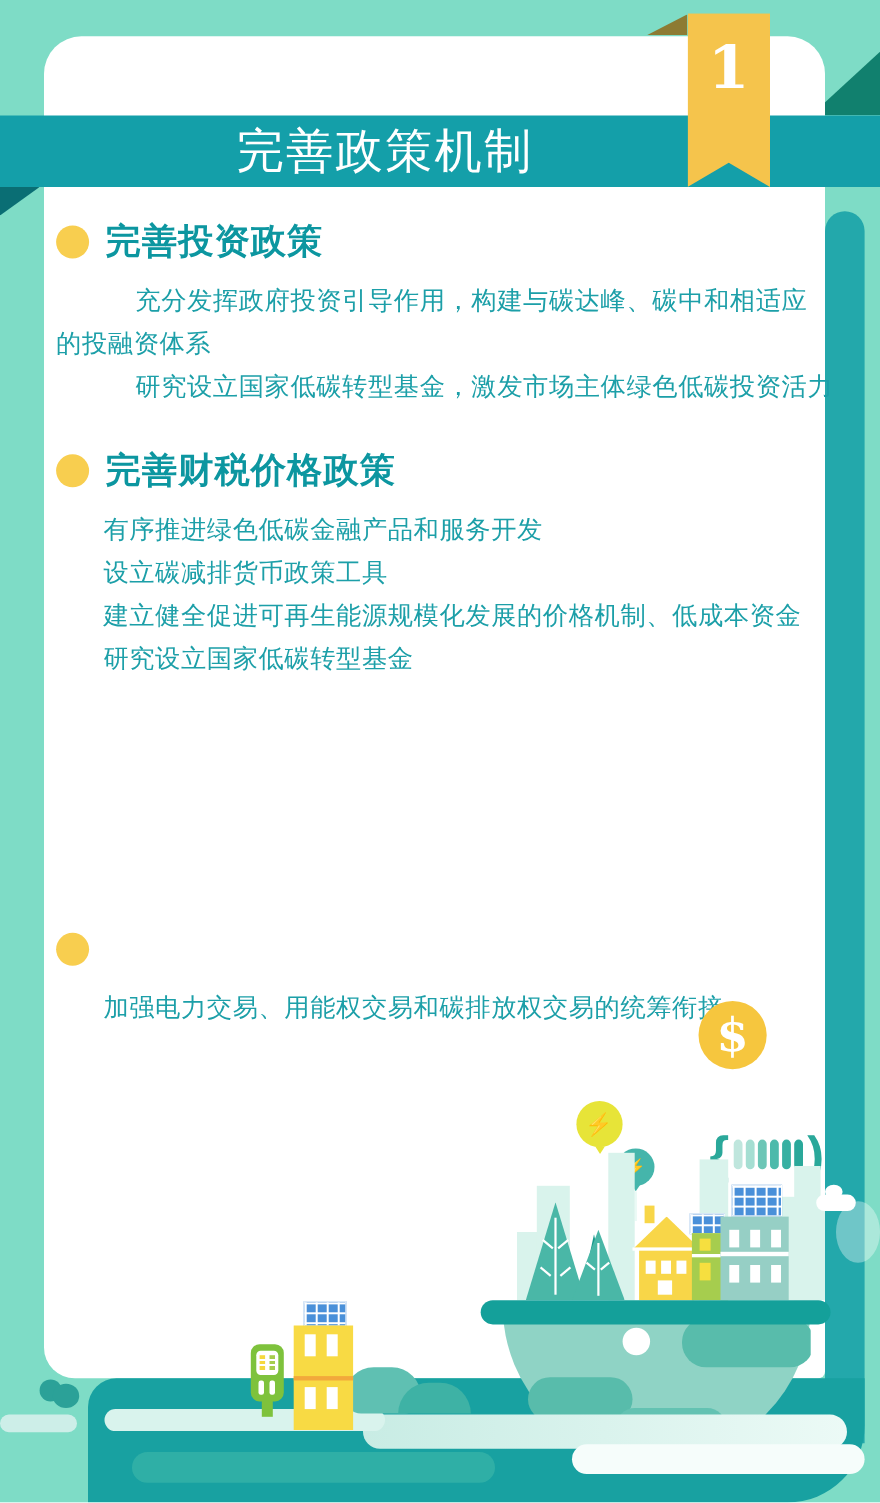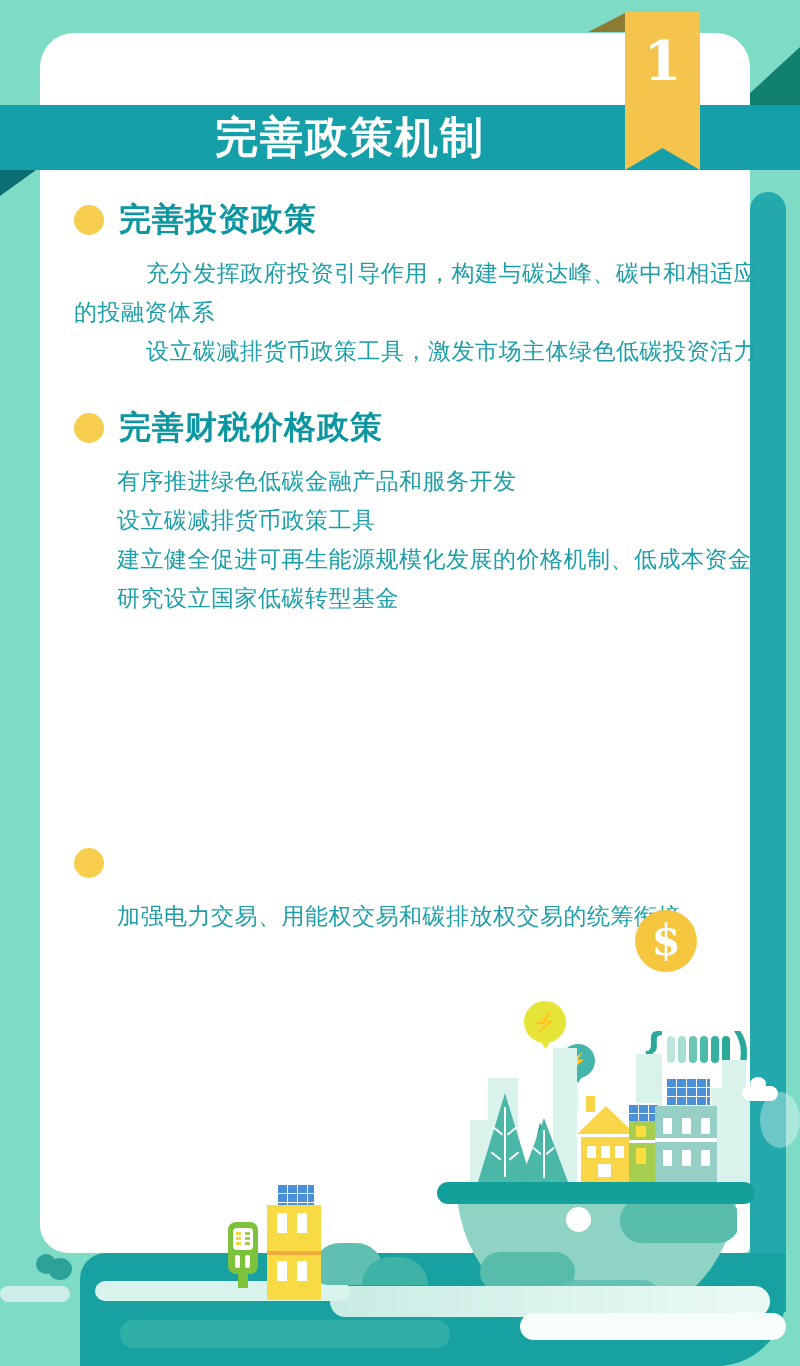--- a/index.html
+++ b/index.html
@@ -23,23 +23,23 @@
   .band-fold{left:0;top:170px;width:36px;height:26px;background:#0a6e74;
         clip-path:polygon(0 0,100% 0,0 100%);}
   .ribbon-fold{left:588px;top:13px;width:37px;height:19px;background:#8d7b33;
         clip-path:polygon(100% 0,100% 100%,0 100%);}
   .ribbon{left:625px;top:12px;width:75px;height:158px;background:var(--ribbon);
         clip-path:polygon(0 0,100% 0,100% 100%,50% 86%,0 100%);
         text-align:center;}
   .ribbon .num{display:block;padding-top:22px;font-family:"DejaVu Serif",serif;
         font-weight:bold;font-size:54px;color:#fff;line-height:1;}
   .title{left:40px;top:105px;width:620px;height:65px;display:flex;align-items:center;
-        justify-content:center;color:#fff;font-weight:bold;font-size:43px;letter-spacing:2px;}
-
-  .section{position:absolute;left:74px;width:700px;}
+        justify-content:center;color:#fff;font-weight:normal;font-size:43px;letter-spacing:2px;}
+
+  .section{position:absolute;left:51px;width:700px;}
   .sec-head{display:flex;align-items:center;height:40px;}
   .bullet{width:30px;height:30px;border-radius:50%;background:var(--bullet);
         flex:0 0 30px;margin-right:15px;}
   .sec-title{font-size:32px;font-weight:bold;color:var(--heading);letter-spacing:1px;white-space:nowrap;}
   .lines{margin-top:14px;}
   .line{font-size:23px;line-height:39px;color:var(--body);letter-spacing:.5px;white-space:nowrap;}
   .line.indent{padding-left:72px;}
   .line.flush{padding-left:0;}
   .line.hang{padding-left:43px;}
   .s1{top:200px;} .s2{top:408px;} .s3{top:650px;} .s4{top:843px;}
@@ -94,21 +94,21 @@
   <div class="abs title">完善政策机制</div>
 
   <div class="section s1">
     <div class="sec-head">
       <div class="bullet"></div>
       <div class="sec-title">完善投资政策</div>
     </div>
     <div class="lines">
       <div class="line indent">充分发挥政府投资引导作用，构建与碳达峰、碳中和相适应</div>
       <div class="line flush">的投融资体系</div>
-      <div class="line indent">设立碳减排货币政策工具，激发市场主体绿色低碳投资活力</div>
+      <div class="line indent">研究设立国家低碳转型基金，激发市场主体绿色低碳投资活力</div>
     </div>
   </div>
 
   <div class="section s2">
     <div class="sec-head">
       <div class="bullet"></div>
       <div class="sec-title">完善财税价格政策</div>
     </div>
     <div class="lines">
       <div class="line hang">有序推进绿色低碳金融产品和服务开发</div>

